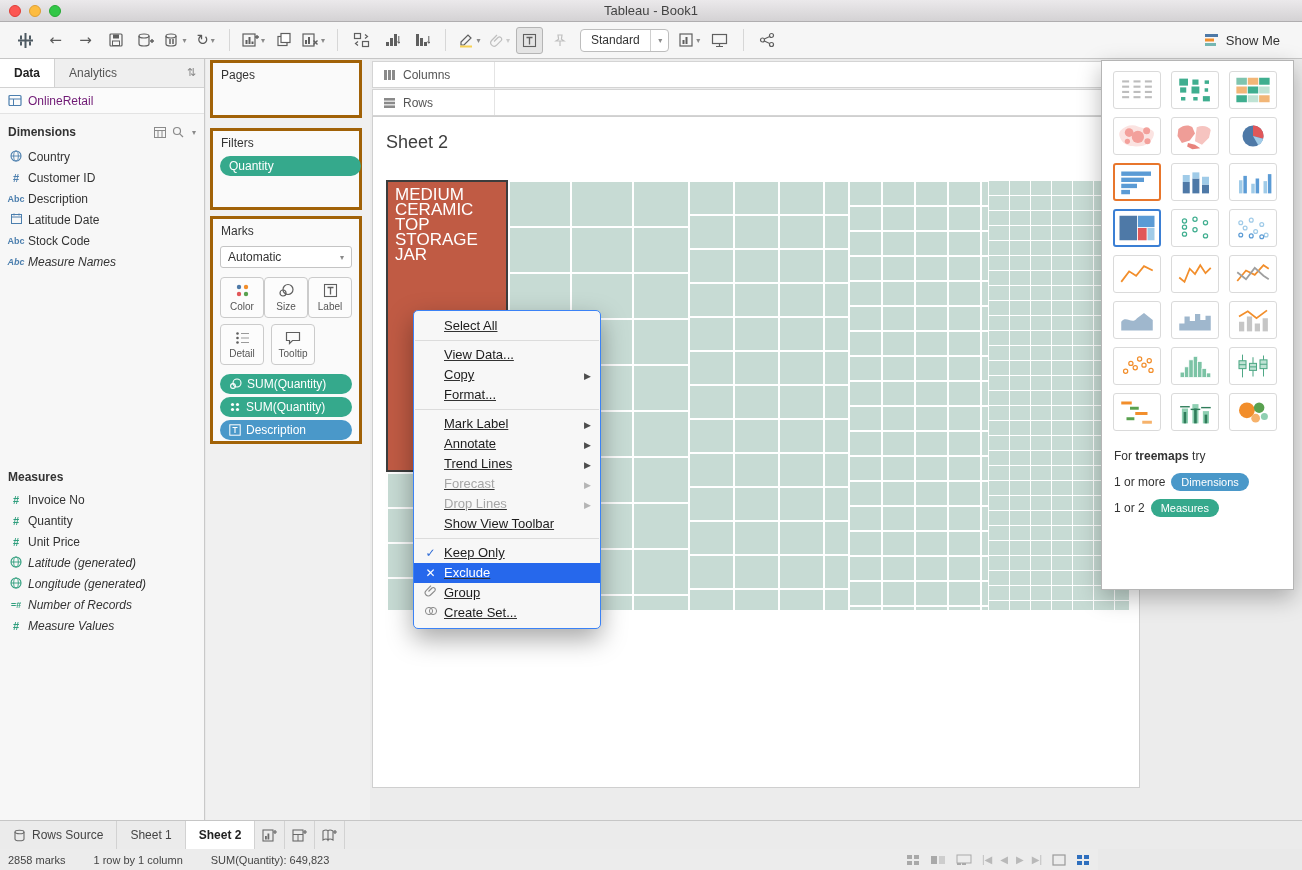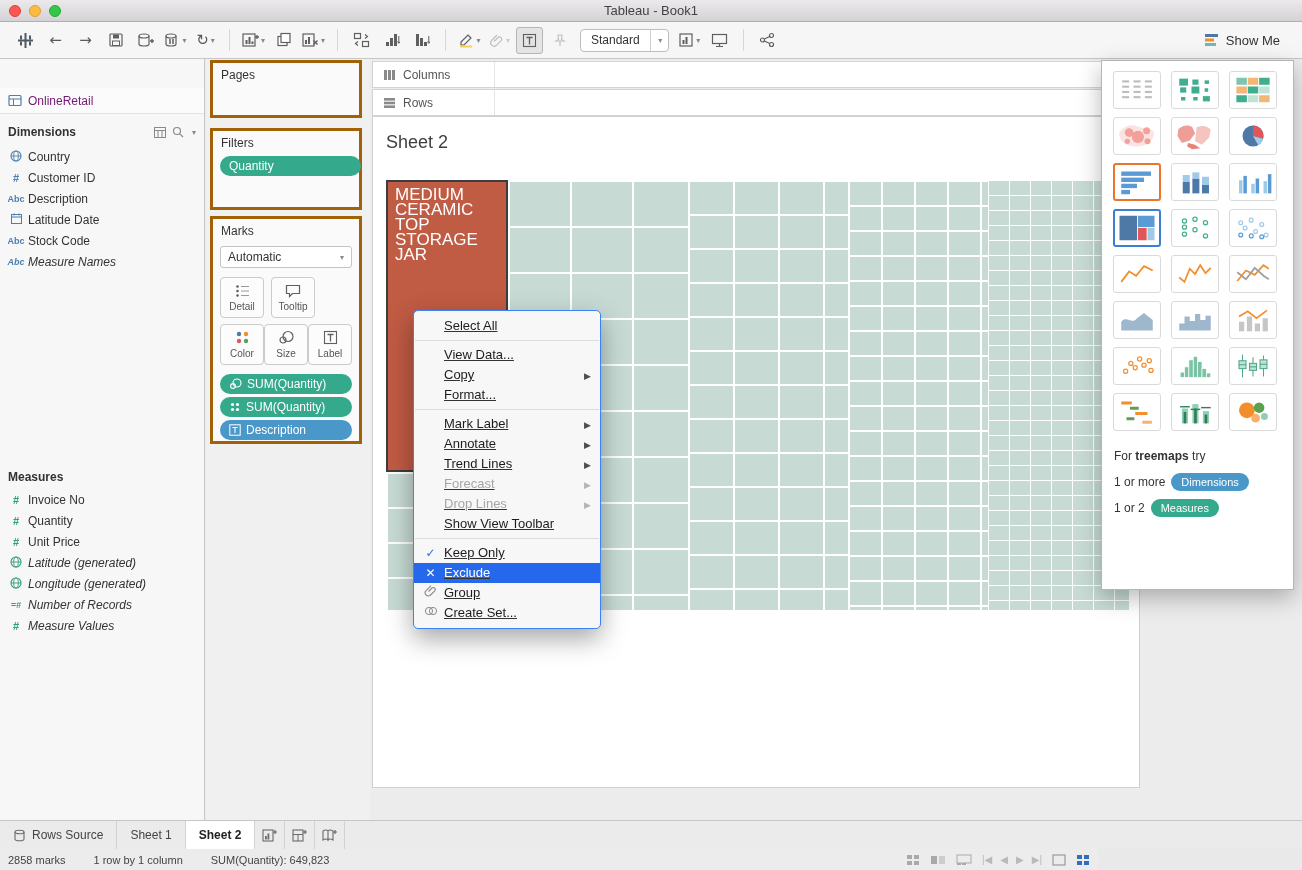--- a/index.html
+++ b/index.html
@@ -299,20 +299,25 @@
       <svg width="16" height="14" viewBox="0 0 16 14">
           <rect x="1" y="1" width="13" height="3" fill="#4e79a7"></rect>
           <rect x="1" y="5.5" width="9" height="3" fill="#f28e2b"></rect>
           <rect x="1" y="10" width="11" height="3" fill="#76b7b2"></rect>
         </svg>
       <span>Show Me</span>
     </span>
   </div>
 
   <div class="left-pane">
+    <div class="pane-tabs">
+      <span class="pane-tab active">Data</span>
+      <span class="pane-tab">Analytics</span>
+      <span class="pane-sort glyph">⇅</span>
+    </div>
     <div class="ds-row">
       <svg width="14" height="13" viewBox="0 0 14 13">
           <rect x="1" y="1.5" width="12" height="10" rx="1" fill="none" stroke="#4c7fae" stroke-width="1.2"></rect>
           <path d="M1 5h12M5.5 5v6.5" stroke="#4c7fae" stroke-width="1"></path>
         </svg>
       <span>OnlineRetail</span>
     </div>
 
     <div class="sec-head" style="top:62px;">
       <span>Dimensions</span>
@@ -413,65 +418,65 @@
         <div class="pill green" style="width:141px;">
           <span>Quantity</span>
         </div>
       </div>
     </div>
     <div class="card" style="top:157px; height:228px;">
       <div class="card-title">Marks</div>
       <div class="mark-dd">
         <span>Automatic</span>
         <span class="caret">▾</span>
+      </div>
+      <div class="mbtn-row">
+        <div class="mbtn">
+          <svg width="15" height="15" viewBox="0 0 15 15">
+              <circle cx="4" cy="4" r="2.2" fill="#4e79a7"></circle>
+              <circle cx="11" cy="4" r="2.2" fill="#f28e2b"></circle>
+              <circle cx="4" cy="11" r="2.2" fill="#e15759"></circle>
+              <circle cx="11" cy="11" r="2.2" fill="#59a14f"></circle>
+            </svg>
+          <span>Color</span>
+        </div>
+        <div class="mbtn">
+          <svg width="16" height="15" viewBox="0 0 16 15">
+              <circle cx="5" cy="10" r="3" fill="none" stroke="#5f5f5f" stroke-width="1.2"></circle>
+              <circle cx="10" cy="6.5" r="5" fill="none" stroke="#5f5f5f" stroke-width="1.2"></circle>
+            </svg>
+          <span>Size</span>
+        </div>
+        <div class="mbtn">
+          <svg width="15" height="15" viewBox="0 0 15 15">
+              <rect x="1.5" y="1.5" width="12" height="12" fill="none" stroke="#5f5f5f" stroke-width="1.1"></rect>
+              <path d="M4.5 4.5h6M7.5 4.5v7" stroke="#5f5f5f" stroke-width="1.3"></path>
+            </svg>
+          <span>Label</span>
+        </div>
       </div>
       <div class="mbtn-row two">
         <div class="mbtn">
           <svg width="15" height="14" viewBox="0 0 15 14">
               <g fill="#5f5f5f">
                 <circle cx="2.5" cy="2.5" r="1.3"></circle>
                 <circle cx="2.5" cy="7" r="1.3"></circle>
                 <circle cx="2.5" cy="11.5" r="1.3"></circle>
               </g>
               <g stroke="#9a9a9a" stroke-width="1.2">
                 <path d="M6 2.5h8M6 7h8M6 11.5h8"></path>
               </g>
             </svg>
           <span>Detail</span>
         </div>
         <div class="mbtn">
           <svg width="16" height="14" viewBox="0 0 16 14">
               <path d="M1.5 1.5h13v8h-7l-3 3v-3h-3z" fill="none" stroke="#5f5f5f" stroke-width="1.2"></path>
             </svg>
           <span>Tooltip</span>
-        </div>
-      </div>
-      <div class="mbtn-row">
-        <div class="mbtn">
-          <svg width="15" height="15" viewBox="0 0 15 15">
-              <circle cx="4" cy="4" r="2.2" fill="#4e79a7"></circle>
-              <circle cx="11" cy="4" r="2.2" fill="#f28e2b"></circle>
-              <circle cx="4" cy="11" r="2.2" fill="#e15759"></circle>
-              <circle cx="11" cy="11" r="2.2" fill="#59a14f"></circle>
-            </svg>
-          <span>Color</span>
-        </div>
-        <div class="mbtn">
-          <svg width="16" height="15" viewBox="0 0 16 15">
-              <circle cx="5" cy="10" r="3" fill="none" stroke="#5f5f5f" stroke-width="1.2"></circle>
-              <circle cx="10" cy="6.5" r="5" fill="none" stroke="#5f5f5f" stroke-width="1.2"></circle>
-            </svg>
-          <span>Size</span>
-        </div>
-        <div class="mbtn">
-          <svg width="15" height="15" viewBox="0 0 15 15">
-              <rect x="1.5" y="1.5" width="12" height="12" fill="none" stroke="#5f5f5f" stroke-width="1.1"></rect>
-              <path d="M4.5 4.5h6M7.5 4.5v7" stroke="#5f5f5f" stroke-width="1.3"></path>
-            </svg>
-          <span>Label</span>
         </div>
       </div>
       <div class="mark-pills">
         <div class="pill green">
           <span class="picon">
               <svg width="13" height="12" viewBox="0 0 13 12">
                 <circle cx="4" cy="8" r="2.4" fill="none" stroke="#fff" stroke-width="1.1"></circle>
                 <circle cx="8" cy="5" r="4" fill="none" stroke="#fff" stroke-width="1.1"></circle>
               </svg>
             </span>

